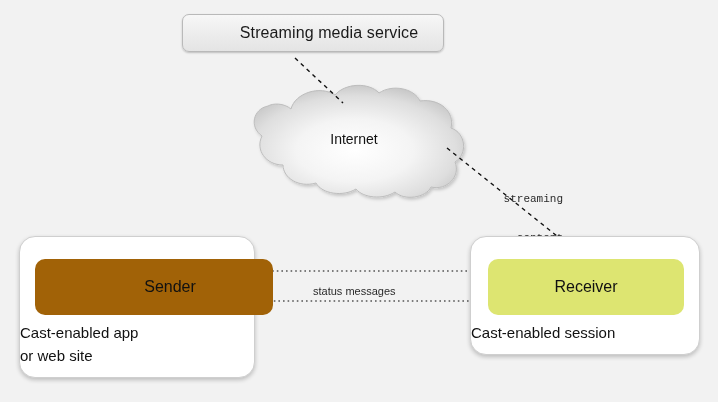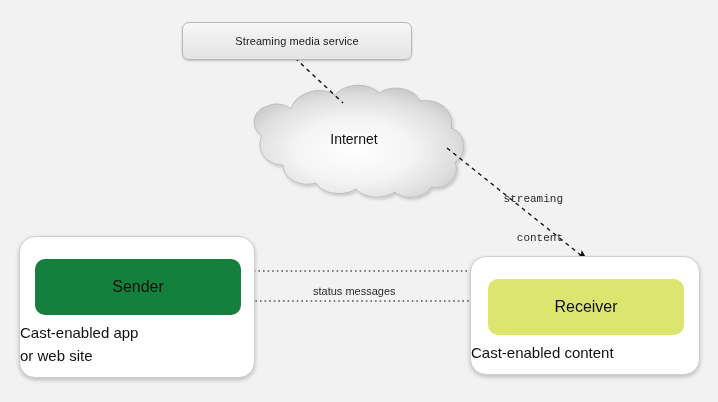--- a/index.html
+++ b/index.html
@@ -9,51 +9,53 @@
     font-family:"Liberation Sans", sans-serif;
     overflow:hidden;
   }
   #stage{position:relative;width:718px;height:402px;}
 
   
   #vector{position:absolute;left:0;top:0;width:718px;height:402px;}
 
   
   .service-box{
-    position:absolute;left:182px;top:22px;width:228px;height:36px;
+    position:absolute;left:182px;top:14px;width:228px;height:36px;
     background:linear-gradient(to bottom,#f7f7f7 0%,#ececec 55%,#e4e4e4 100%);
     border:1px solid #b9b9b9;
     border-radius:7px;
     box-shadow:0 1px 2px rgba(0,0,0,0.22);
     display:flex;align-items:center;justify-content:center;
-    font-size:11px;color:#1a1a1a;
+    font-size:16px;color:#1a1a1a;
     letter-spacing:.1px;
+    padding-left:32px;
   }
 
   
   .node{
     position:absolute;
     background:#ffffff;
     border:1px solid #cfcfcf;
     border-radius:16px;
     box-shadow:0 2px 4px rgba(0,0,0,0.22);
     box-sizing:border-box;
   }
   #sender-node{left:19px;top:236px;width:236px;height:142px;}
-  #receiver-node{left:470px;top:236px;width:230px;height:119px;margin-top:20px;}
+  #receiver-node{left:470px;top:236px;width:230px;height:119px;}
 
   .chip{
     position:absolute;
     border-radius:10px;
     display:flex;align-items:center;justify-content:center;
     font-size:16px;color:#111;
   }
   #sender-chip{
     left:15px;top:22px;width:206px;height:56px;
-    background:#15803d;
+    background:#a16207;
+    padding-left:32px;
   }
   #receiver-chip{
     left:17px;top:22px;width:196px;height:56px;
     background:#dde571;
   }
 
   .caption{
     position:absolute;left:0;right:0;
     font-size:15px;color:#111;
     line-height:23px;
@@ -149,17 +151,17 @@
       <div>Cast-enabled app</div>
       <div>or web site</div>
     </div>
   </div>
 
   <div class="node" id="receiver-node">
     <div class="chip" id="receiver-chip">
       <span>Receiver</span>
     </div>
     <div class="caption" id="receiver-caption">
-      <div>Cast-enabled content</div>
+      <div>Cast-enabled session</div>
     </div>
   </div>
 
 </div>
 
 </body></html>

